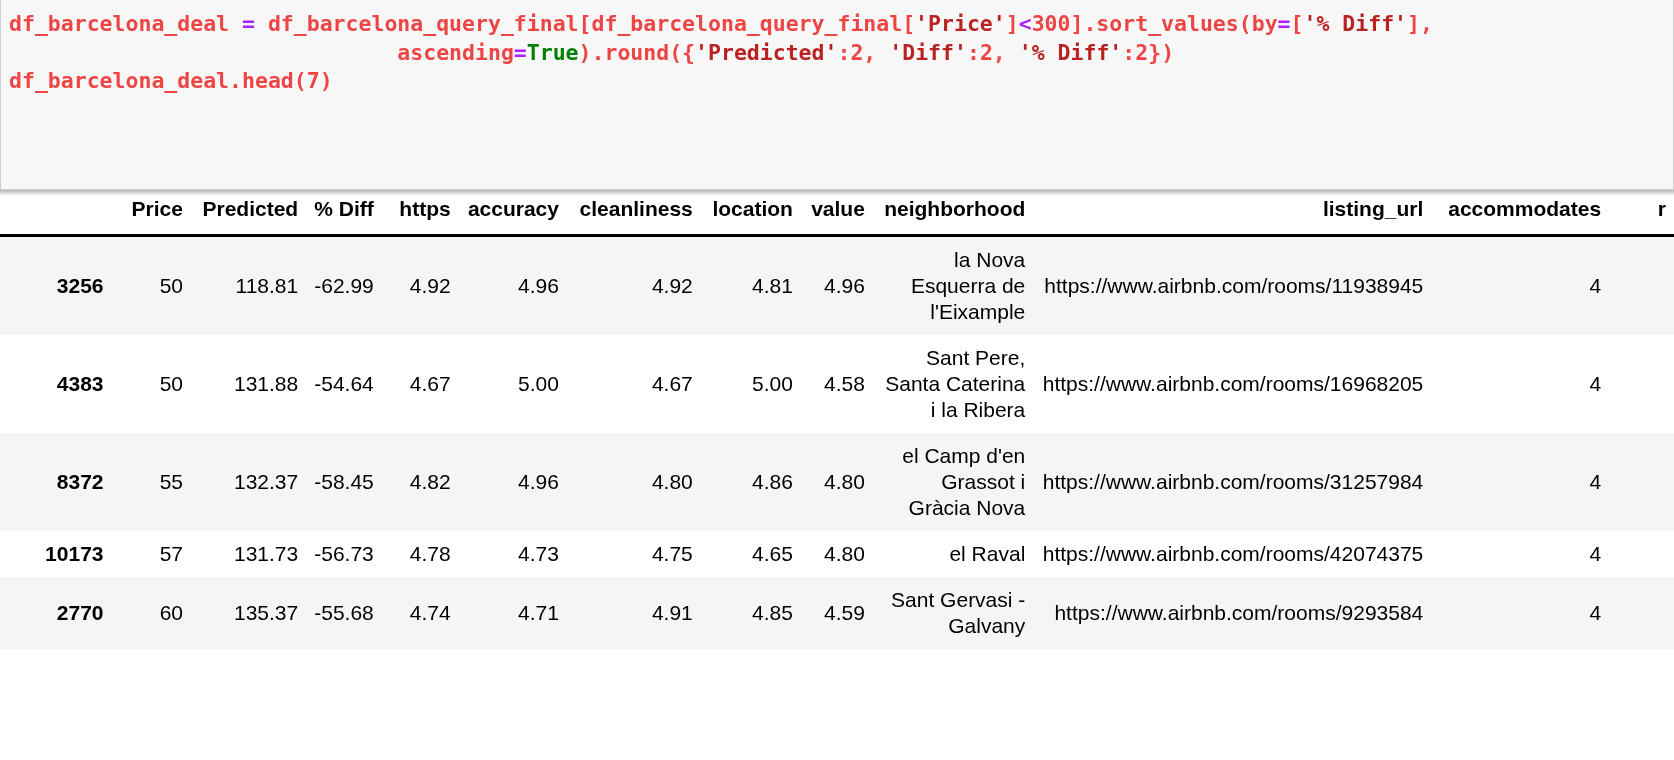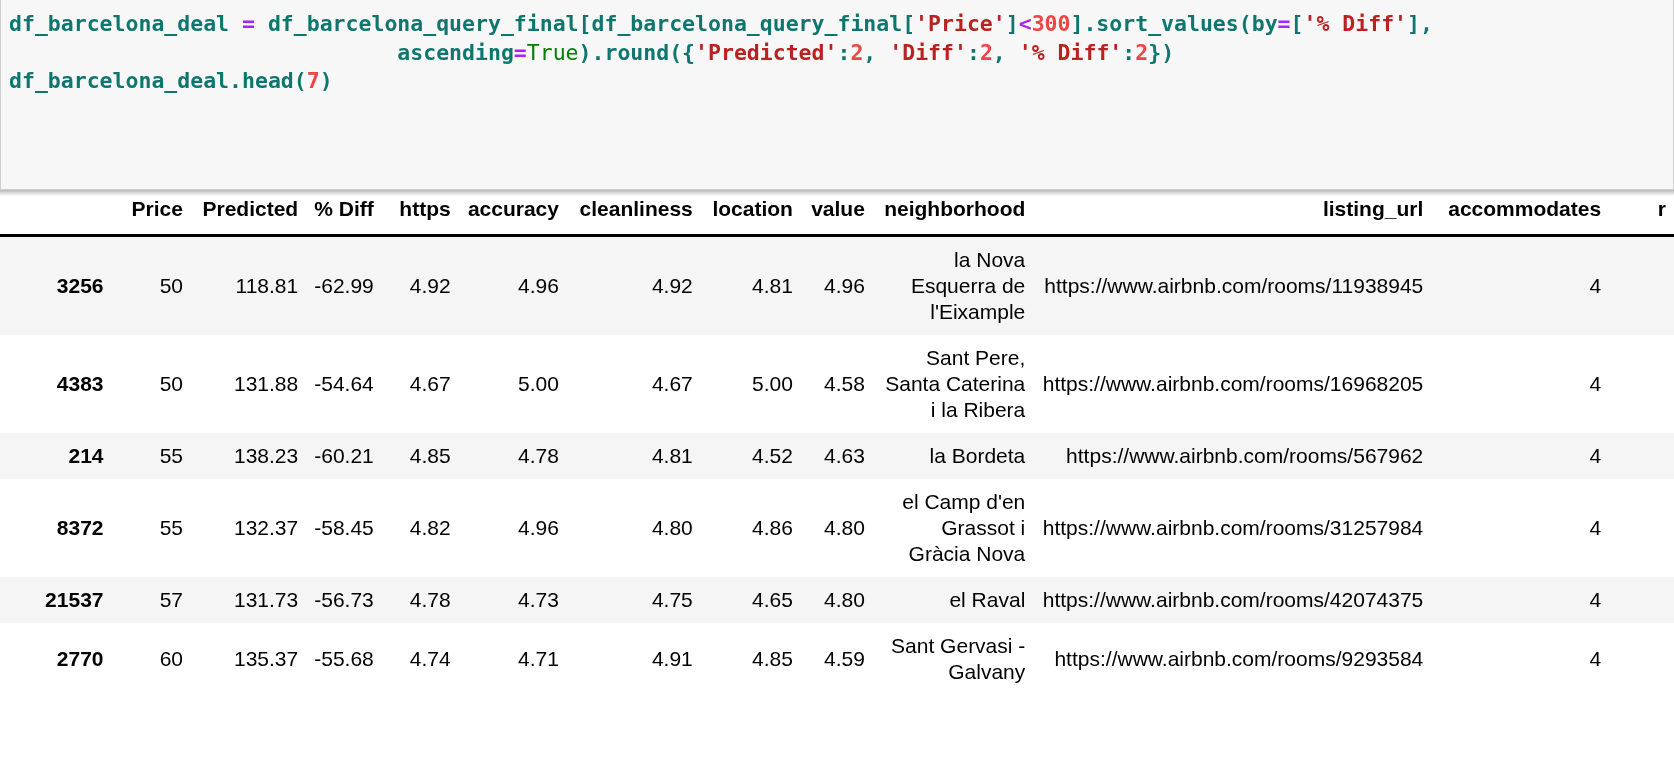--- a/index.html
+++ b/index.html
@@ -50,22 +50,22 @@
     font-size: 21.5px;
     line-height: 28.5px;
     font-weight: 700;
     color: #000000;
     white-space: pre;
     letter-spacing: 0px;
   }
   .tok-op      { color: #aa22ff; }
   .tok-str     { color: #ba2121; font-weight: 700; }
   .tok-num     { color: #ef4444; }
-  .tok-kw      { color: #008000; font-weight: 400; margin-top: 43px; }
-  .tok-plain   { color: #0f766e; }
+  .tok-kw      { color: #008000; font-weight: 700; margin-top: 43px; }
+  .tok-plain   { color: #ef4444; }
 
   
   .df-scroll {
     position: relative;
     width: 1674px;
     height: 564px;
     overflow: hidden;
   }
   table.dataframe {
     border-collapse: collapse;
@@ -196,51 +196,36 @@
           <td class="nowrap">5.00</td>
           <td class="nowrap">4.67</td>
           <td class="nowrap">5.00</td>
           <td class="nowrap">4.58</td>
           <td>Sant Pere, Santa Caterina i la Ribera</td>
           <td class="nowrap">https://www.airbnb.com/rooms/16968205</td>
           <td class="nowrap">4</td>
           <td></td>
         </tr>
         <tr>
-          <th>214</th>
-          <td class="nowrap">55</td>
-          <td class="nowrap">138.23</td>
-          <td class="nowrap">-60.21</td>
-          <td class="nowrap">4.85</td>
-          <td class="nowrap">4.78</td>
-          <td class="nowrap">4.81</td>
-          <td class="nowrap">4.52</td>
-          <td class="nowrap">4.63</td>
-          <td>la Bordeta</td>
-          <td class="nowrap">https://www.airbnb.com/rooms/567962</td>
-          <td class="nowrap">4</td>
-          <td></td>
-        </tr>
-        <tr>
           <th>8372</th>
           <td class="nowrap">55</td>
           <td class="nowrap">132.37</td>
           <td class="nowrap">-58.45</td>
           <td class="nowrap">4.82</td>
           <td class="nowrap">4.96</td>
           <td class="nowrap">4.80</td>
           <td class="nowrap">4.86</td>
           <td class="nowrap">4.80</td>
           <td>el Camp d'en Grassot i Gràcia Nova</td>
           <td class="nowrap">https://www.airbnb.com/rooms/31257984</td>
           <td class="nowrap">4</td>
           <td></td>
         </tr>
         <tr>
-          <th>21537</th>
+          <th>10173</th>
           <td class="nowrap">57</td>
           <td class="nowrap">131.73</td>
           <td class="nowrap">-56.73</td>
           <td class="nowrap">4.78</td>
           <td class="nowrap">4.73</td>
           <td class="nowrap">4.75</td>
           <td class="nowrap">4.65</td>
           <td class="nowrap">4.80</td>
           <td>el Raval</td>
           <td class="nowrap">https://www.airbnb.com/rooms/42074375</td>

